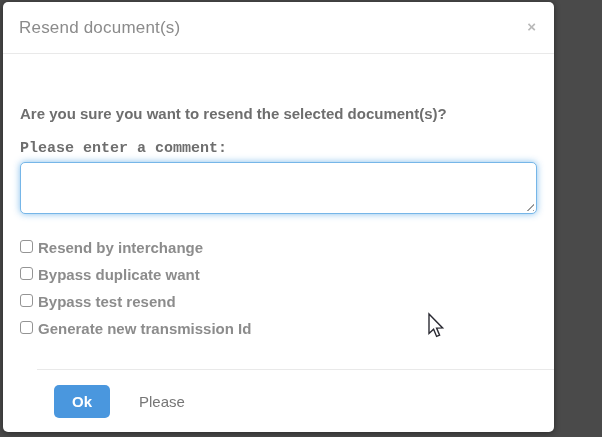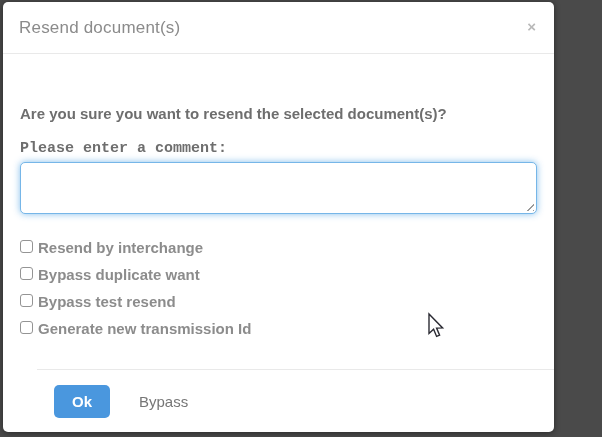--- a/index.html
+++ b/index.html
@@ -182,20 +182,20 @@
       </div>
       <div class="checkbox-row">
         <span class="checkbox-box"></span>
         <span class="checkbox-label">Generate new transmission Id</span>
       </div>
     </div>
   </div>
 
   <div class="modal-footer">
     <button class="ok-button">Ok</button>
-    <span class="cancel-link">Bypass</span>
+    <span class="cancel-link">Please</span>
   </div>
 
 </div>
 
 <svg class="mouse-cursor" width="19" height="29" viewBox="0 0 19 29">
   <path d="M2 2 L2 21.5 L6.6 17.2 L9.6 24.4 L12.6 23.1 L9.6 16.1 L15.6 15.9 Z" fill="#ffffff" stroke="#2b2b33" stroke-width="1.4" stroke-linejoin="miter"></path>
 </svg>
 
 </body></html>

